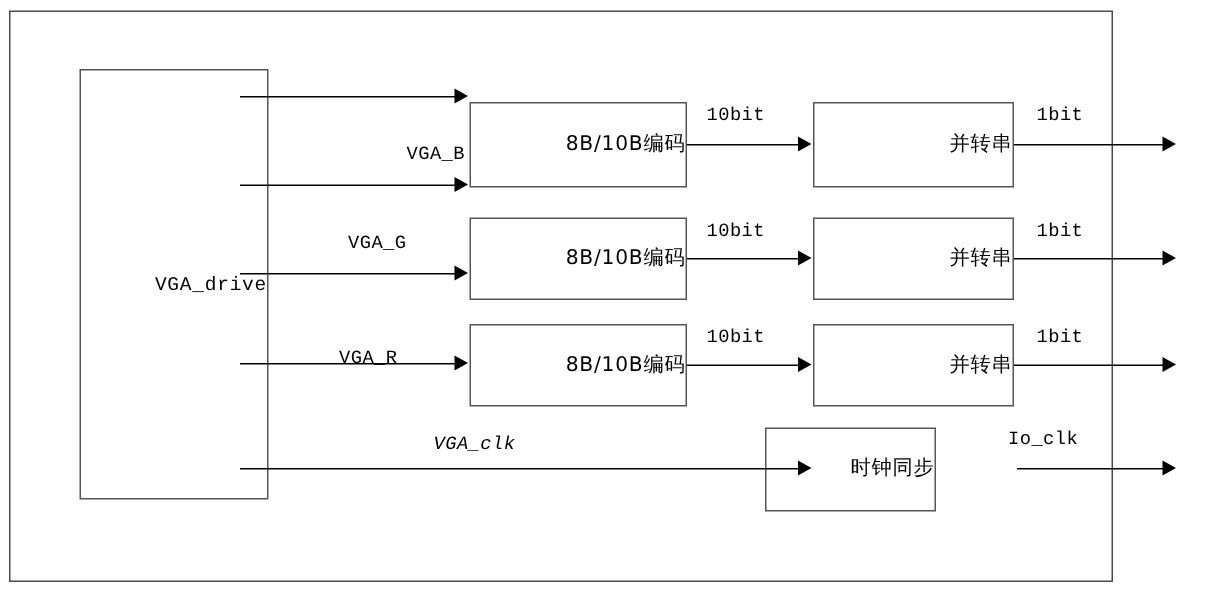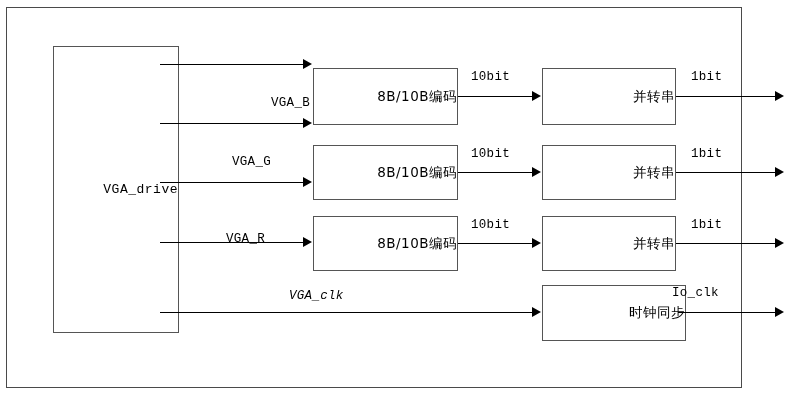--- a/index.html
+++ b/index.html
@@ -103,21 +103,21 @@
   </div>
 
   <div class="block" style="left:542px; top:145px; width:134px; height:55px;">
     <span class="block-label cjk">并转串</span>
   </div>
 
   <div class="block" style="left:542px; top:216px; width:134px; height:55px;">
     <span class="block-label cjk">并转串</span>
   </div>
 
-  <div class="block" style="left:542px; top:285px; width:144px; height:56px;">
+  <div class="block" style="left:510px; top:285px; width:114px; height:56px;">
     <span class="block-label cjk">时钟同步</span>
   </div>
 
   <div class="wire-h" style="left:160px; top:64px; width:144px;"></div>
   <div class="arrow-head" style="left:303px; top:59px;"></div>
 
   <div class="wire-h" style="left:160px; top:123px; width:144px;"></div>
   <div class="arrow-head" style="left:303px; top:118px;"></div>
 
   <div class="wire-h" style="left:160px; top:182px; width:144px;"></div>

